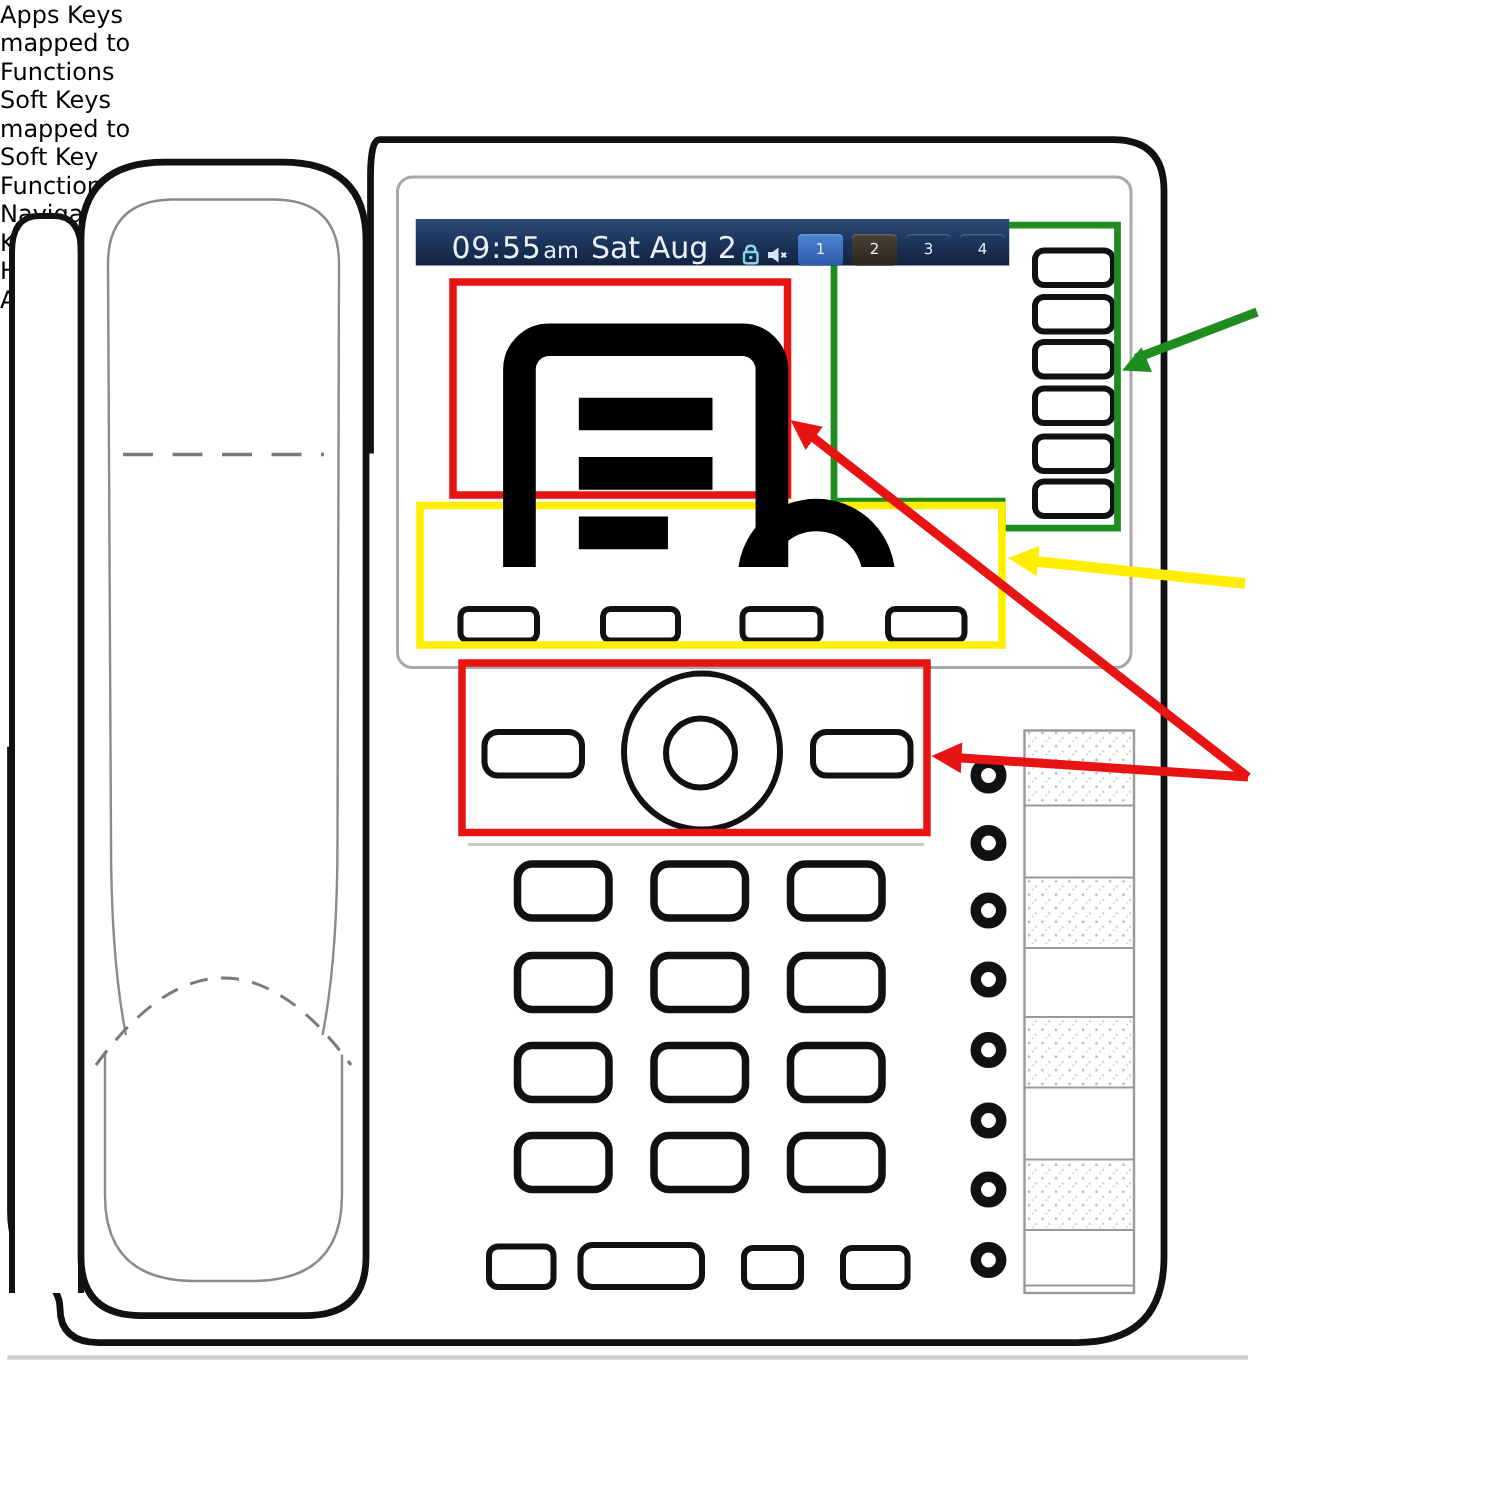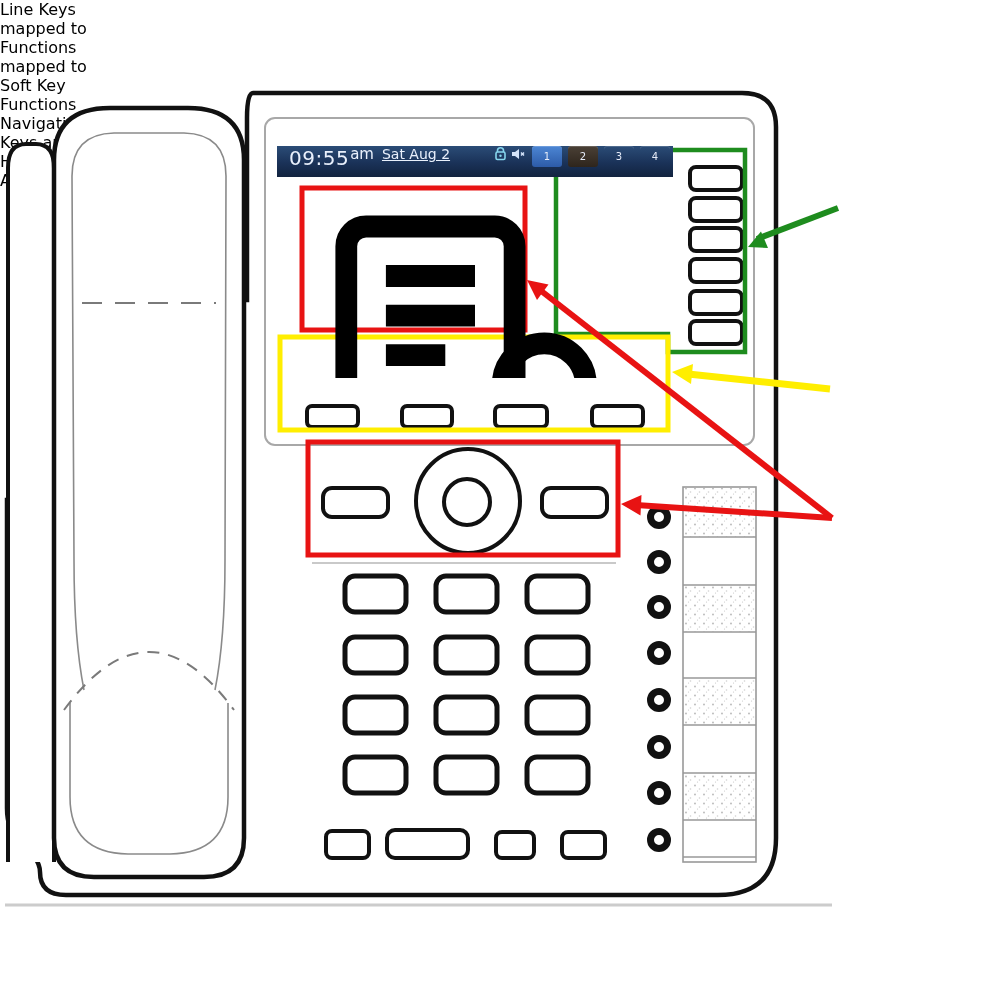--- a/index.html
+++ b/index.html
@@ -4,26 +4,26 @@
 <style>
   html,body{margin:0;padding:0;background:#fff;}
   #stage{position:relative;width:1000px;height:1000px;background:#fff;overflow:hidden;
          font-family:"DejaVu Sans","Liberation Sans",sans-serif;}
   svg{display:block;}
   .layer{position:absolute;left:0;top:0;}
 
   
   #lcd{position:absolute;left:277px;top:146px;width:396px;height:232px;z-index:2;
        display:flex;flex-direction:column;overflow:hidden;}
-  #statusbar{height:31px;flex:0 0 31px;display:flex;align-items:flex-start;
+  #statusbar{height:31px;flex:0 0 31px;display:flex;align-items:flex-end;
              background:linear-gradient(180deg,#2b4c77 0%,#1a3258 55%,#12233f 100%);
-             color:#e9f0fc;padding-left:12px;box-sizing:border-box;}
+             color:#e9f0fc;padding-left:24px;box-sizing:border-box;}
   .time{font-size:20px;letter-spacing:.5px;}
   .meridiem{font-size:15px;vertical-align:top;position:relative;top:-1px;margin-left:1px;}
-  .date{font-size:14px;margin-left:8px;text-decoration:underline;}
+  .date{font-size:20px;margin-left:8px;}
   .status-icons{margin-left:auto;display:flex;align-items:center;gap:4px;}
   .tabs{display:flex;gap:6px;margin-left:6px;margin-right:3px;}
   .tab{width:30px;height:21px;border-radius:3px;display:flex;align-items:center;justify-content:center;
        font-size:10px;color:#e6ecf8;box-shadow:inset 0 1px 0 rgba(255,255,255,.18);}
   .tab-1{background:linear-gradient(180deg,#4c86d4,#2d5ba8);}
   .tab-2{background:linear-gradient(180deg,#4a4036,#2e251c);}
   .tab-3{background:linear-gradient(180deg,#5a4228,#382517;}
   .tab-3{background:linear-gradient(180deg,#5a4228,#382517);}
   .tab-4{background:linear-gradient(180deg,#4a6428,#2c3e17);}
 
@@ -223,25 +223,26 @@
 
     <g>
       <line x1="832" y1="518" x2="540" y2="290" stroke="#e81313" stroke-width="6"></line>
       <polygon points="527,280 548.5,284.5 537,300" fill="#e81313"></polygon>
       <line x1="832" y1="518" x2="636" y2="505" stroke="#e81313" stroke-width="6"></line>
       <polygon points="621,504 641.5,495 640.5,515.5" fill="#e81313"></polygon>
     </g>
   </svg>
 
   <div class="callout" style="top:154px;">
-    <div>Line Keys</div>
+    <div>Apps Keys</div>
     <div>mapped to</div>
     <div>Functions</div>
   </div>
   <div class="callout" style="top:331px;">
+    <div>Soft Keys</div>
     <div>mapped to</div>
     <div>Soft Key</div>
     <div>Functions</div>
   </div>
   <div class="callout" style="top:477px;">
     <div>Navigation</div>
     <div>Keys and</div>
     <div>Home Screen</div>
     <div>Apps</div>
   </div>

